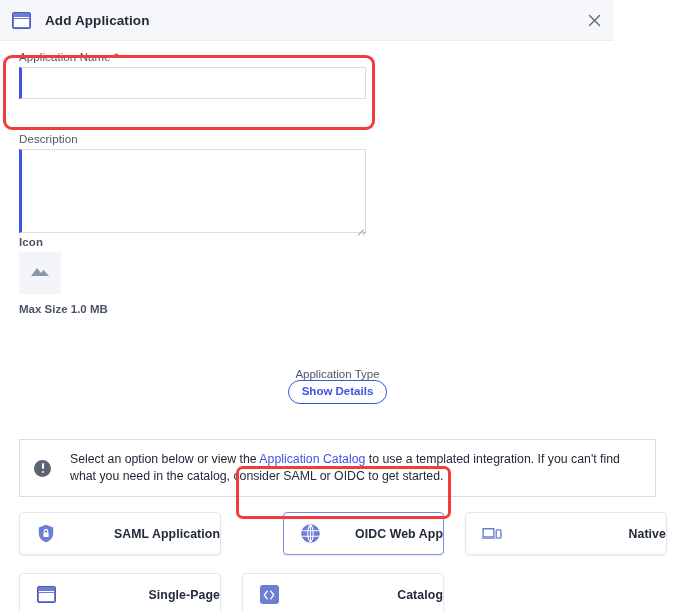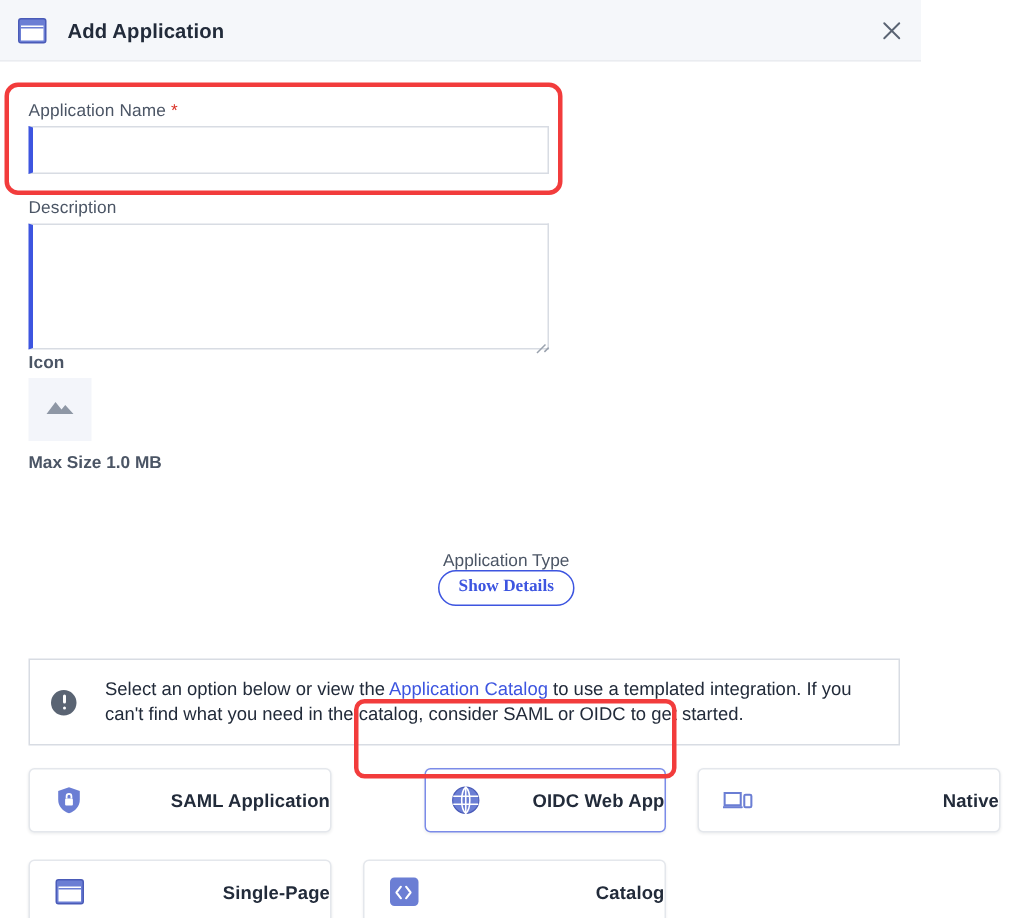--- a/index.html
+++ b/index.html
@@ -67,21 +67,21 @@
   .field-label {
     font-size: 11.5px;
     color: #4b5565;
     margin-bottom: 4px;
     letter-spacing: 0.1px;
   }
   .req-star { color: #d93025; font-size: 11.5px; }
 
   
   .name-group {
-    position: absolute; left: 19px; top: 27px; width: 347px;
+    position: absolute; left: 19px; top: 10px; width: 347px;
   }
   .text-input {
     width: 347px; height: 32px;
     background: #ffffff;
     border: 1px solid #d8dce3;
     border-left: 3px solid #3d55e0;
     outline: none;
     font-family: "Liberation Sans", sans-serif;
     font-size: 12px;
     color: #222b3a;
@@ -143,32 +143,32 @@
   .apptype-row {
     position: absolute; left: 19px; top: 327px; width: 637px;
     display: flex; align-items: center; justify-content: space-between; flex-direction: column;
   }
   .apptype-label { font-size: 11.5px; color: #4b5565; }
   .pill-btn {
     border: 1px solid #3d55e0;
     border-radius: 13px;
     background: #ffffff;
     color: #3d55e0;
-    font-family: Liberation Serif, serif;
+    font-family: Liberation Sans, sans-serif;
     font-size: 11.5px;
     font-weight: bold;
     padding: 4px 13px;
     cursor: pointer;
     line-height: 1.2;
   }
 
   
   .banner {
     position: absolute; left: 19px; top: 398px;
-    width: 581px; height: 58px;
+    width: 637px; height: 58px;
     border: 1px solid #d8dce3;
     background: #ffffff;
     display: flex; align-items: center;
     padding: 0 14px;
   }
   .banner-icon {
     width: 17px; height: 17px; flex: none;
     border-radius: 50%;
     background: #5a6473;
     position: relative;

